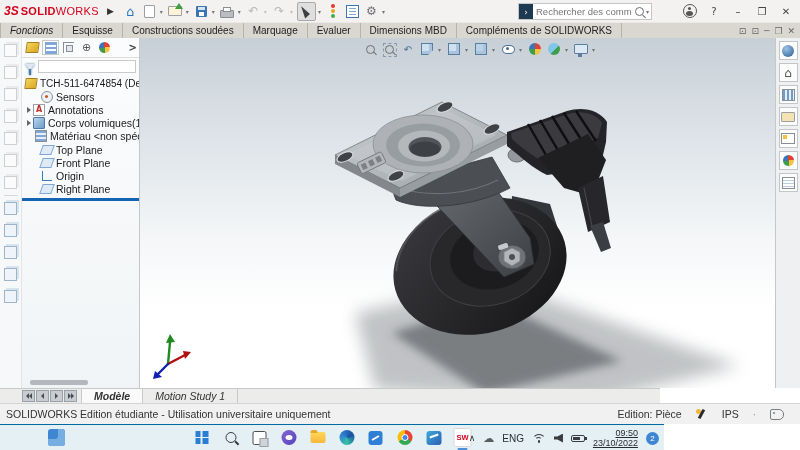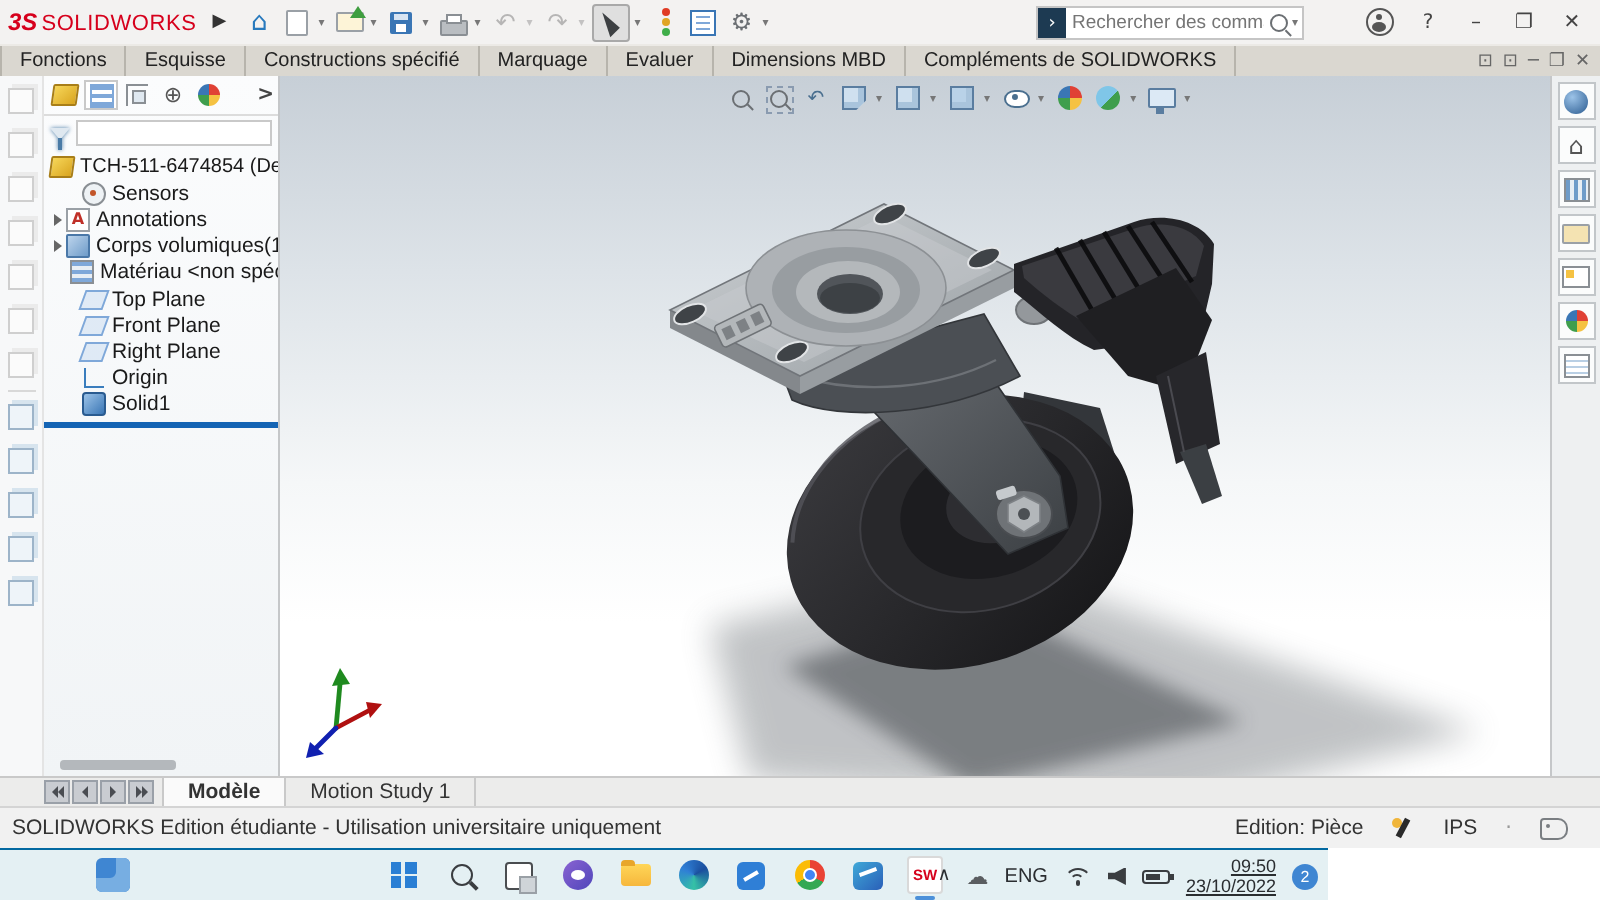--- a/index.html
+++ b/index.html
@@ -4,21 +4,21 @@
 <style>
   html,body{margin:0;padding:0;}
   body{width:800px;height:450px;position:relative;overflow:hidden;background:#fff;
        font-family:"Liberation Sans",sans-serif;font-size:11px;color:#222;}
   .glyph{font-family:"DejaVu Sans",sans-serif;}
   
   #titlebar{position:absolute;left:0;top:0;width:800px;height:22px;background:#f3f2f1;
             display:flex;align-items:center;padding:0 4px;box-sizing:border-box;gap:2px;}
   .logo{display:flex;align-items:baseline;margin-right:4px;cursor:default;}
   .logo .mk{color:#d6001c;font-weight:bold;font-style:italic;font-size:12px;margin-right:2px;}
-  .logo .sd{color:#d6001c;font-weight:normal;font-size:11px;letter-spacing:.3px;}
+  .logo .sd{color:#d6001c;font-weight:bold;font-size:11px;letter-spacing:.3px;}
   .logo .wk{color:#d6001c;font-size:11px;letter-spacing:.3px;}
   .flyout{color:#333;font-size:9px;margin:0 6px 0 2px;}
   .tbic{display:inline-flex;align-items:center;justify-content:center;width:17px;height:17px;}
   .caret{font-size:6px;color:#777;margin:0 2px 0 0;}
   .dis{opacity:.38;}
   .homeg{color:#2779bd;font-size:13px;}
   .page{width:9px;height:11px;background:#fff;border:1px solid #9aa0a6;border-radius:1px;}
   .folder{width:12px;height:8px;background:#fdf4d7;border:1px solid #9aa0a6;position:relative;border-radius:1px;}
   .folder::after{content:"";position:absolute;right:-2px;top:-4px;width:0;height:0;
     border-left:4px solid transparent;border-right:4px solid transparent;border-bottom:6px solid #3f9e3f;}
@@ -53,21 +53,21 @@
   .person::before{content:"";position:absolute;left:3.5px;top:2px;width:3px;height:3px;border-radius:50%;background:#555;}
   .person::after{content:"";position:absolute;left:1.5px;top:6px;width:7px;height:5px;border-radius:50%;background:#555;}
   .winbtn{width:20px;height:20px;display:inline-flex;align-items:center;justify-content:center;
           color:#444;font-size:10px;}
   #titlebar .right{margin-left:auto;display:flex;align-items:center;gap:4px;}
   
   #tabrow{position:absolute;left:0;top:22px;width:800px;height:16px;background:#dad7d0;
           border-top:1px solid #eceae6;display:flex;align-items:stretch;box-sizing:border-box;}
   .ctab{padding:1px 9px;font-size:10px;color:#222;border-right:1px solid #b7b4ac;
         display:flex;align-items:center;white-space:nowrap;}
-  .ctab:first-child{border-left:1px solid #b7b4ac;}
+  .ctab:first-child{border-left:1px solid #b7b4ac;font-style:italic;}
   #tabrow .wright{margin-left:auto;display:flex;align-items:center;gap:5px;padding-right:5px;
                   color:#666;font-size:9px;}
   
   #main{position:absolute;left:0;top:38px;width:800px;height:350px;background:#fff;}
   #leftstrip{position:absolute;left:0;top:0;bottom:0;width:22px;background:#f7f8f9;
              border-right:1px solid #e4e4e4;display:flex;flex-direction:column;align-items:center;
              padding-top:6px;gap:9px;box-sizing:border-box;}
   .ghost{width:11px;height:11px;border:1px solid #cfcfcf;background:#fbfbfb;box-shadow:2px -2px 0 #ebebeb;}
   .ghostb{width:11px;height:11px;border:1px solid #9db4c9;background:#eef4f9;box-shadow:2px -2px 0 #d7e4ee;}
   .stripdiv{width:14px;height:1px;background:#d8d8d8;margin:-3px 0;}
@@ -139,22 +139,22 @@
   .tpic{width:19px;height:19px;border:1px solid #c2c6c9;background:#fbfcfc;display:flex;
         align-items:center;justify-content:center;box-sizing:border-box;}
   .globe{width:12px;height:12px;border-radius:50%;background:radial-gradient(circle at 35% 30%,#9cc3e8,#2a5b90);}
   .books{width:11px;height:10px;background:repeating-linear-gradient(90deg,#6f9cc9 0 2px,#e8eef4 2px 4px);border:1px solid #8a8f94;}
   .folder2{width:12px;height:8px;background:#f4e3b2;border:1px solid #9aa0a6;border-radius:1px;}
   .palette{width:12px;height:9px;border:1px solid #8a8f94;background:#fff;position:relative;}
   .palette::after{content:"";position:absolute;left:1px;top:1px;width:4px;height:4px;background:#f5c242;}
   .props{width:11px;height:10px;border:1px solid #8a8f94;background:
          repeating-linear-gradient(180deg,#fff 0 2px,#b9cfe4 2px 3px);}
   
-  #modeltabs{position:absolute;left:0;top:388px;width:800px;height:15px;background:#ececeb;
-             border-top:1px solid #c9c9c9;display:flex;align-items:stretch;box-sizing:border-box;}
+  #modeltabs{position:absolute;left:0;top:388px;width:660px;height:15px;background:#ececeb;
+             border-top:1px solid #c9c9c9;display:flex;align-items:stretch;box-sizing:border-box;font-style:italic;}
   .navbtns{display:flex;align-items:center;gap:1px;padding:0 4px 0 22px;}
   .navb{width:11px;height:10px;background:#c9ccd1;border:1px solid #9aa0a8;display:flex;
         align-items:center;justify-content:center;}
   .arrl{width:0;height:0;border-right:3px solid #4a4d52;border-top:3px solid transparent;border-bottom:3px solid transparent;}
   .arrr{width:0;height:0;border-left:3px solid #4a4d52;border-top:3px solid transparent;border-bottom:3px solid transparent;}
   .mtab{display:flex;align-items:center;padding:0 12px;font-size:10.5px;color:#333;
         border-right:1px solid #c9c9c9;}
   .mtab.active{background:#fafafa;font-weight:bold;border-left:1px solid #c9c9c9;}
   
   #statusbar{position:absolute;left:0;top:403px;width:800px;height:21px;background:#f1f1f1;
@@ -282,21 +282,21 @@
     <span class="winbtn glyph">?</span>
     <span class="winbtn glyph">–</span>
     <span class="winbtn glyph">❐</span>
     <span class="winbtn glyph">✕</span>
   </span>
 </div>
 
 <div id="tabrow">
   <span class="ctab">Fonctions</span>
   <span class="ctab">Esquisse</span>
-  <span class="ctab">Constructions spécifié</span>
+  <span class="ctab">Constructions soudées</span>
   <span class="ctab">Marquage</span>
   <span class="ctab">Evaluer</span>
   <span class="ctab">Dimensions MBD</span>
   <span class="ctab">Compléments de SOLIDWORKS</span>
   <span class="wright">
     <span class="glyph">⊡</span>
     <span class="glyph">⊡</span>
     <span class="glyph">─</span>
     <span class="glyph">❐</span>
     <span class="glyph">✕</span>
@@ -389,37 +389,30 @@
       <div class="trow child">
         <span class="twsp"></span>
           <span class="ti">
             <span class="t-plane"></span>
           </span>
         <span class="tl">Front Plane</span>
       </div>
       <div class="trow child">
         <span class="twsp"></span>
           <span class="ti">
-            <span class="t-plane"></span>
-          </span>
-        <span class="tl">Right Plane</span>
+            <span class="t-origin"></span>
+          </span>
+        <span class="tl">Origin</span>
       </div>
       <div class="trow child">
         <span class="twsp"></span>
           <span class="ti">
-            <span class="t-origin"></span>
-          </span>
-        <span class="tl">Origin</span>
-      </div>
-      <div class="trow child">
-        <span class="twsp"></span>
-          <span class="ti">
-            <span class="t-solid"></span>
-          </span>
-        <span class="tl">Solid1</span>
+            <span class="t-plane"></span>
+          </span>
+        <span class="tl">Right Plane</span>
       </div>
       <div id="rollback"></div>
     </div>
     <div id="tree-scroll"></div>
   </div>
 
   <div id="viewport">
     <svg id="model-svg" width="635" height="350" viewBox="0 0 635 350">
       <defs>
         <linearGradient id="plateG" x1="0" y1="0" x2="1" y2="1">

